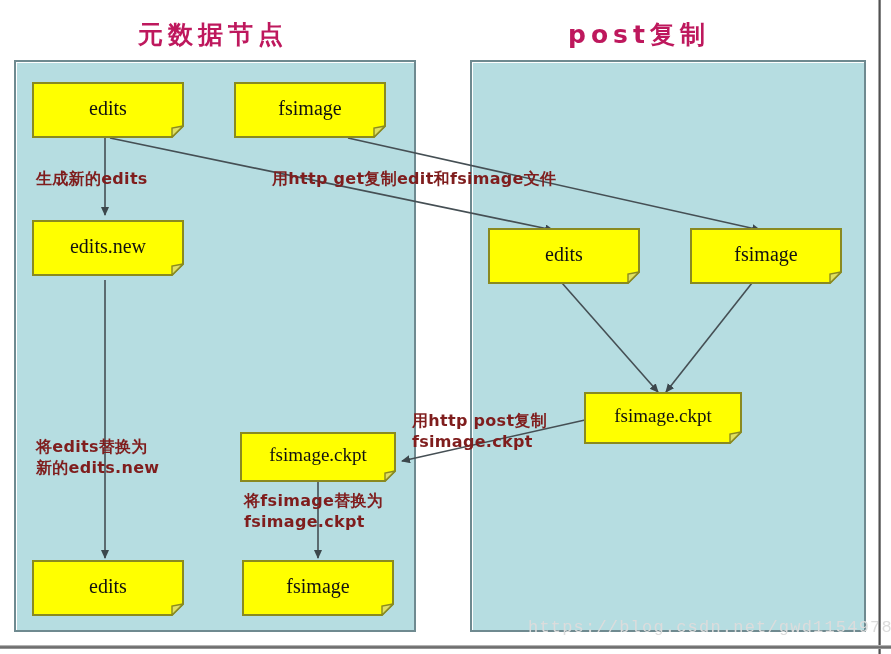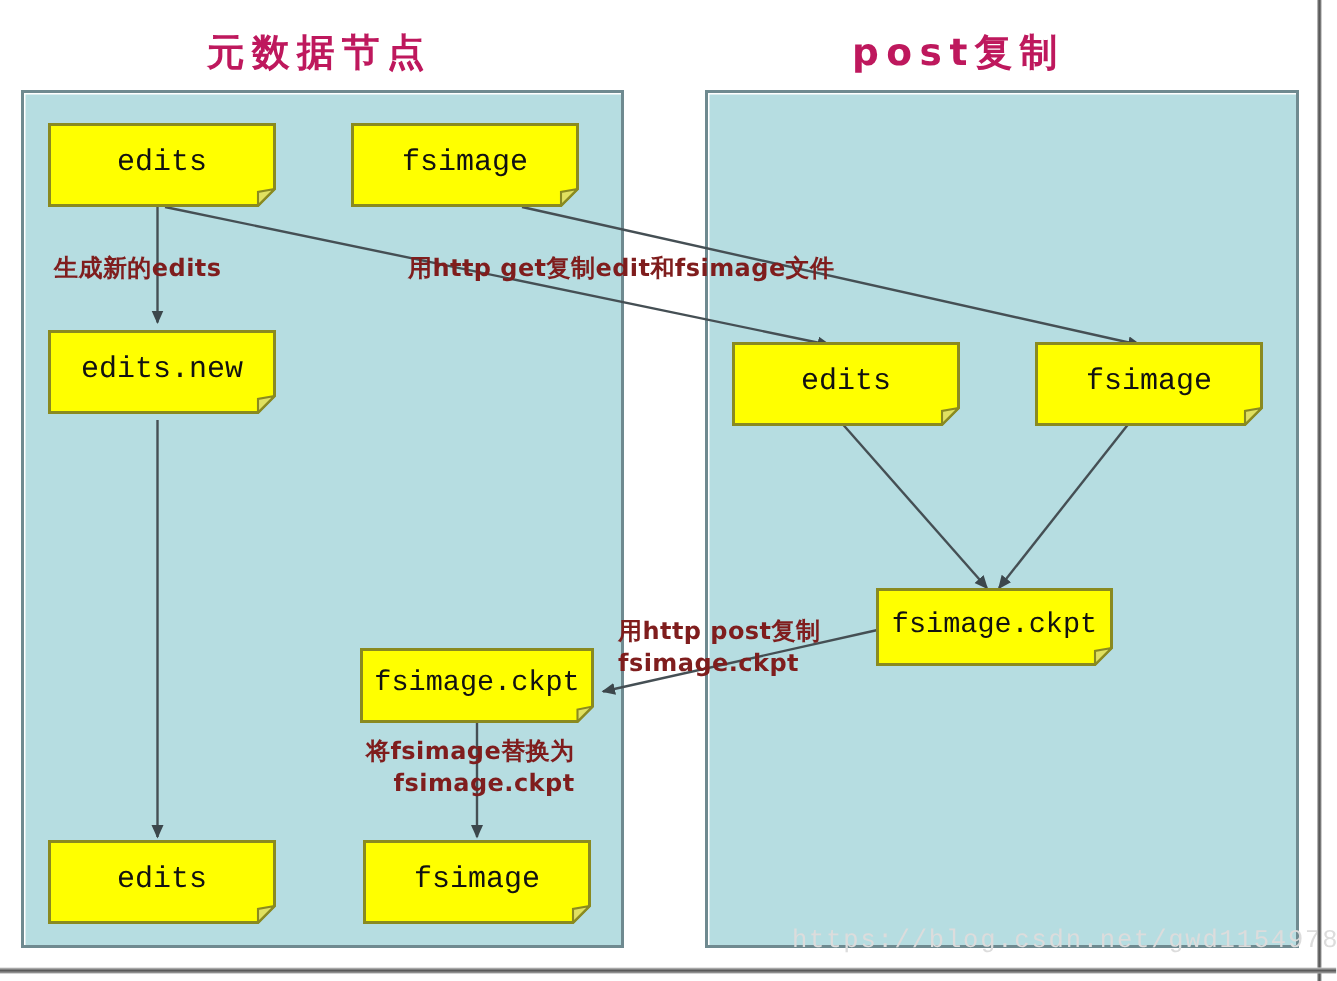--- a/index.html
+++ b/index.html
@@ -61,21 +61,21 @@
   .doc .shape {
     position: absolute;
     inset: 0;
   }
   .doc .label {
     position: absolute;
     inset: 0;
     display: flex;
     align-items: center;
     justify-content: center;
-    font-family: Liberation Mono, monospace;
+    font-family: Liberation Serif, serif;
     font-size: 20px;
     color: #111111;
     padding-bottom: 4px;
     white-space: nowrap;
     pointer-events: none;
   }
 
   .note-text {
     position: absolute;
     font-family: "DejaVu Sans", "Liberation Sans", sans-serif;
@@ -213,22 +213,24 @@
   <div class="doc" style="left:584px; top:392px; width:158px; height:52px;">
     <svg class="shape" viewBox="0 0 158 52" preserveAspectRatio="none">
       <path d="M1,1 L157,1 L157,40 L146,51 L1,51 Z" fill="#ffff00" stroke="#8a8a20" stroke-width="2"></path>
       <path d="M157,40 L146,51 L146,42 Z" fill="#e0e060" stroke="#8a8a20" stroke-width="1.4"></path>
     </svg>
     <div class="label" style="font-size:19px;">fsimage.ckpt</div>
   </div>
 
   <div class="note-text" style="left:36px; top:168px;">生成新的edits</div>
 
-
-  <div class="note-text" style="left:244px; top:490px;text-align:right;">将fsimage替换为
+  <div class="note-text" style="left:36px; top:436px;">将edits替换为
+新的edits.new</div>
+
+  <div class="note-text" style="left:244px; top:490px;">将fsimage替换为
 fsimage.ckpt</div>
 
   <div class="note-text" style="left:272px; top:168px;">用http get复制edit和fsimage文件</div>
 
   <div class="note-text" style="left:412px; top:410px;">用http post复制
 fsimage.ckpt</div>
 
 
   <div class="watermark">https://blog.csdn.net/gwd1154978352</div>
 

